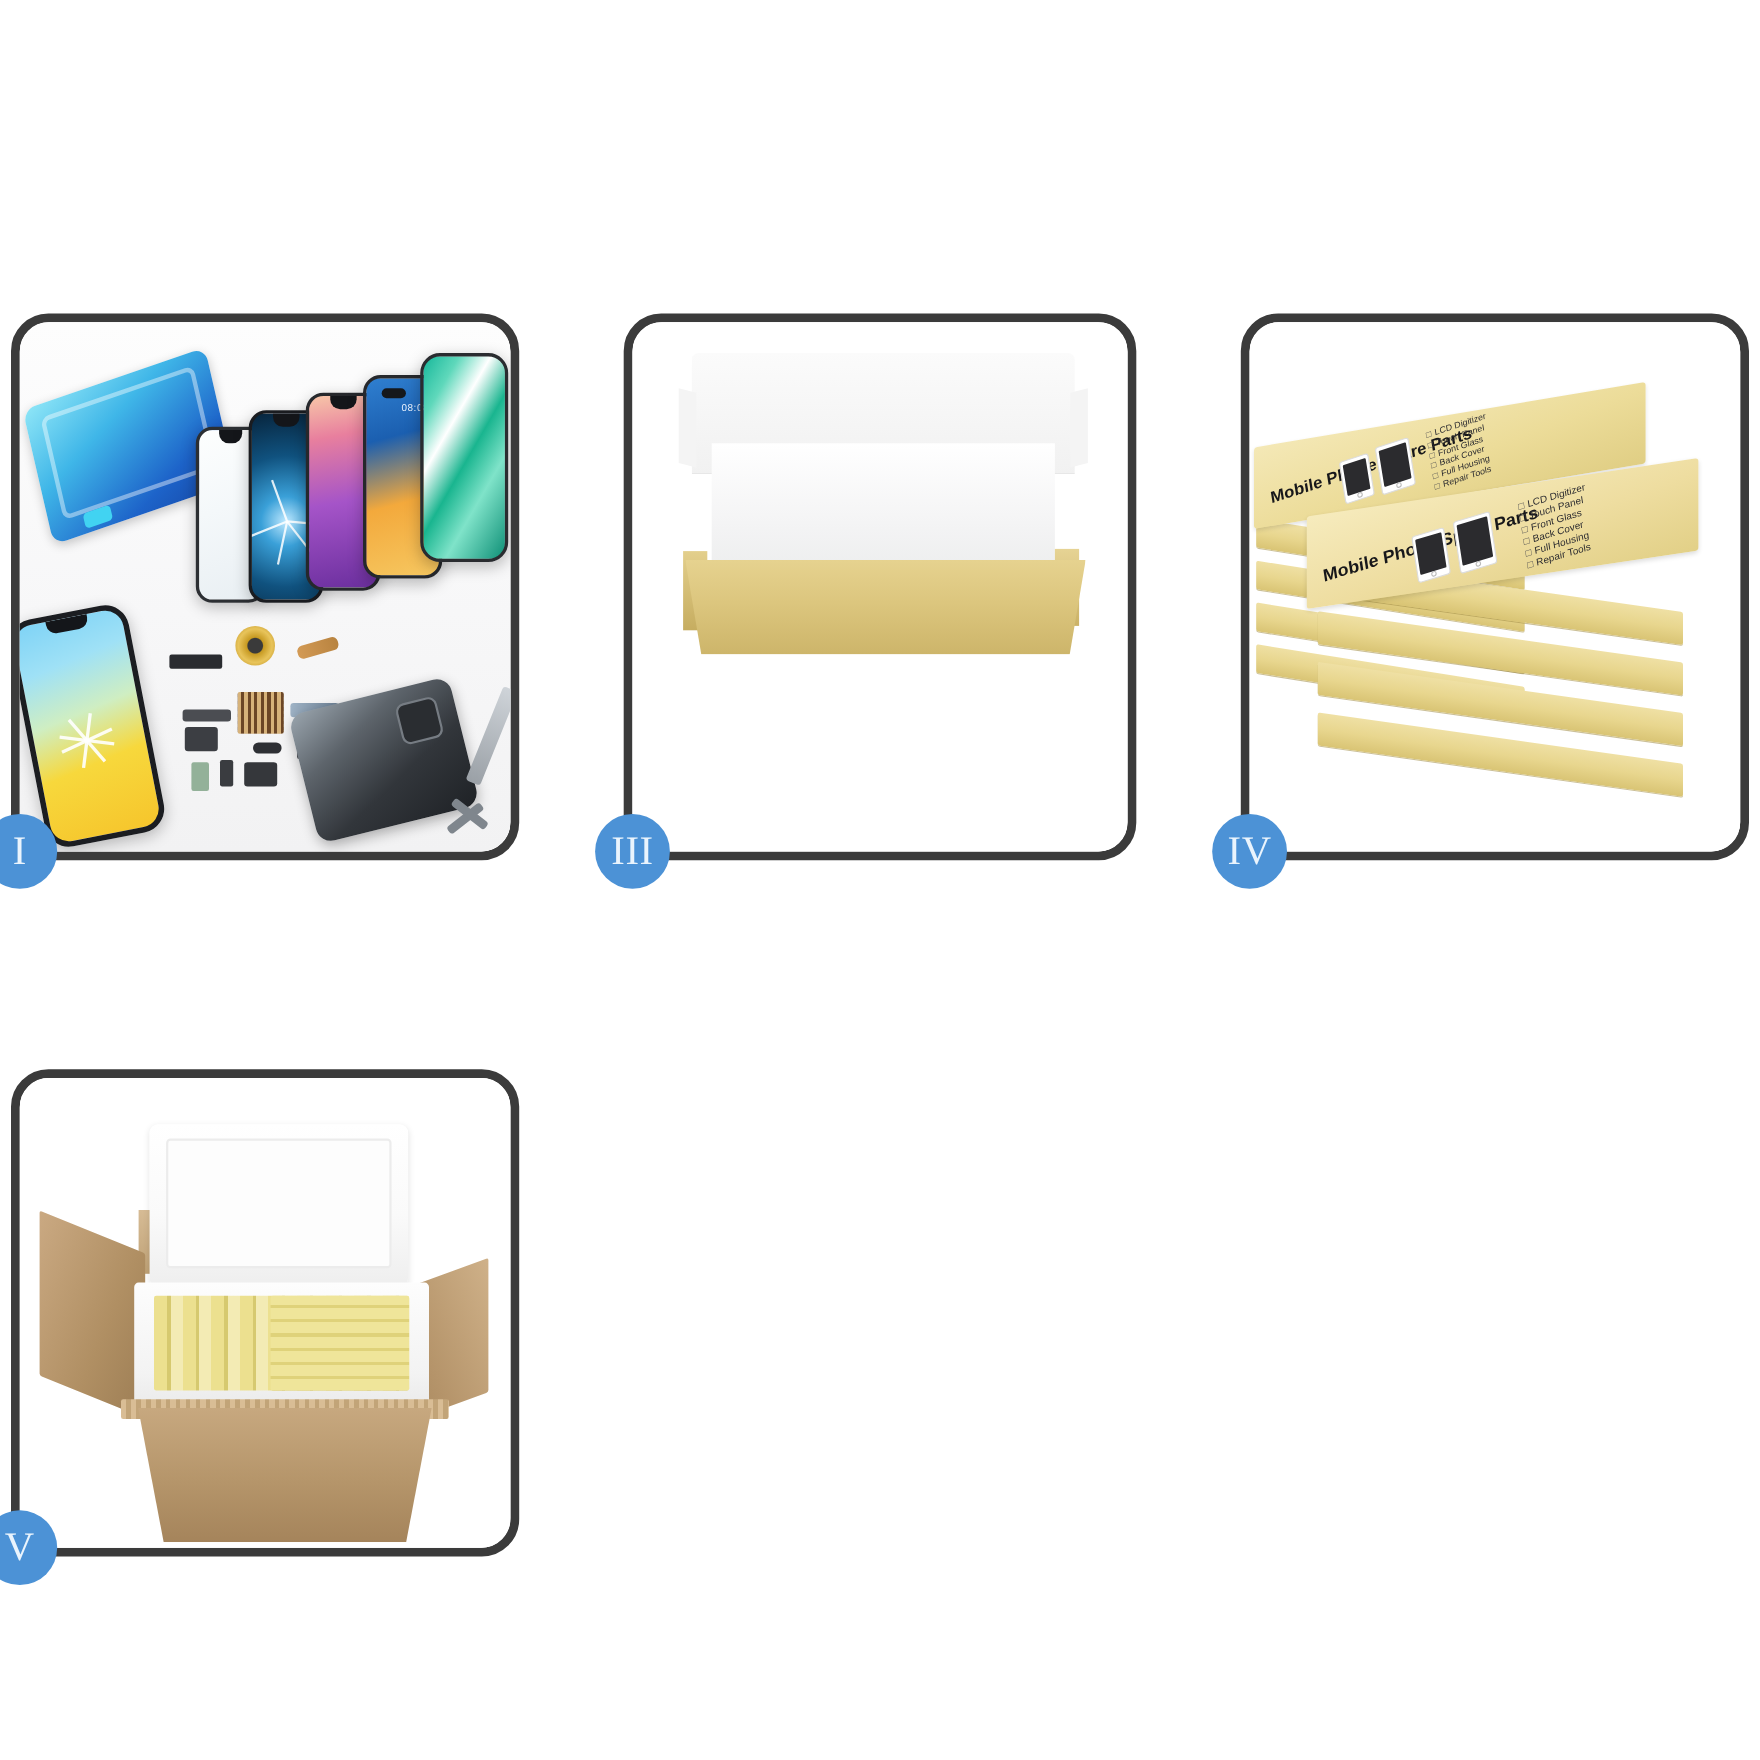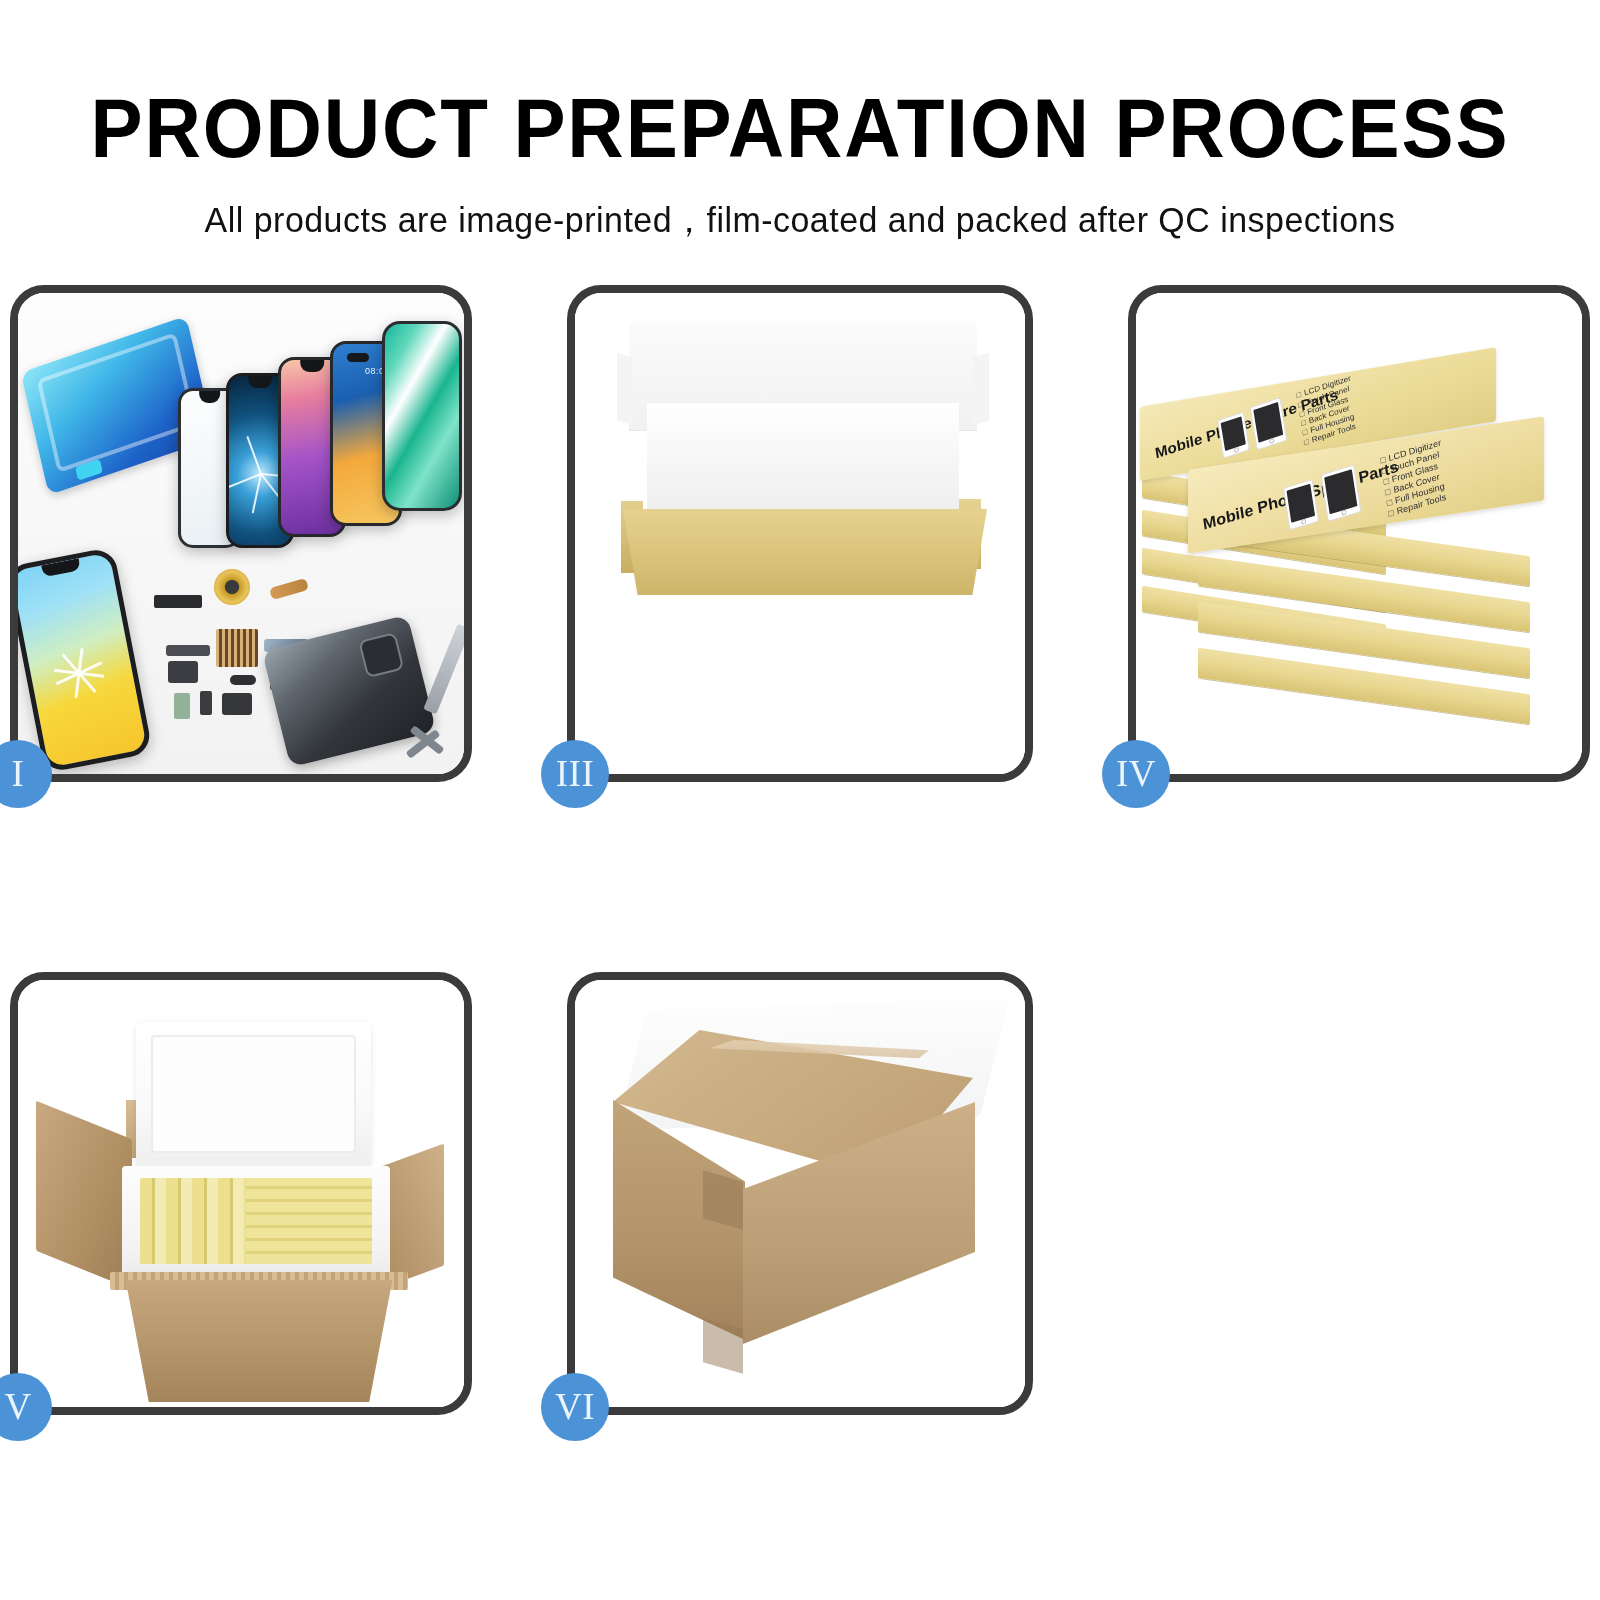--- a/index.html
+++ b/index.html
@@ -507,24 +507,20 @@
     position:absolute; left:128px; top:344px; width:40px; height:44px;
     background:rgba(150,122,86,.5);
     transform: skewY(16deg);
   }
 </style>
 </head>
 <body>
 
 <div id="page">
 
-  <div id="header">
-    <div id="title">PRODUCT PREPARATION PROCESS</div>
-    <div id="subtitle">All products are image-printed，film-coated and packed after QC inspections</div>
-  </div>
 
   <div id="grid">
 
     <div class="panel">
       <div class="panel-stage">
         <div class="p1-bg"></div>
 
         <div class="adh-back"></div>
         <div class="adh"></div>
 
@@ -660,28 +656,15 @@
         <div class="v-flapR"></div>
         <div class="v-foamBody"></div>
         <div class="v-contents"></div>
         <div class="v-contents2"></div>
         <div class="v-boxRim"></div>
         <div class="v-boxFront"></div>
       </div>
       <div class="badge">V</div>
     </div>
 
-    <div class="panel">
-      <div class="panel-stage">
-        <div class="p6-bg"></div>
-        <div class="v6-sheet"></div>
-        <div class="v6-top"></div>
-        <div class="v6-tape"></div>
-        <div class="v6-left"></div>
-        <div class="v6-right"></div>
-        <div class="v6-seam1"></div>
-        <div class="v6-seam2"></div>
-      </div>
-      <div class="badge">VI</div>
-    </div>
 
   </div>
 </div>
 
 </body></html>

